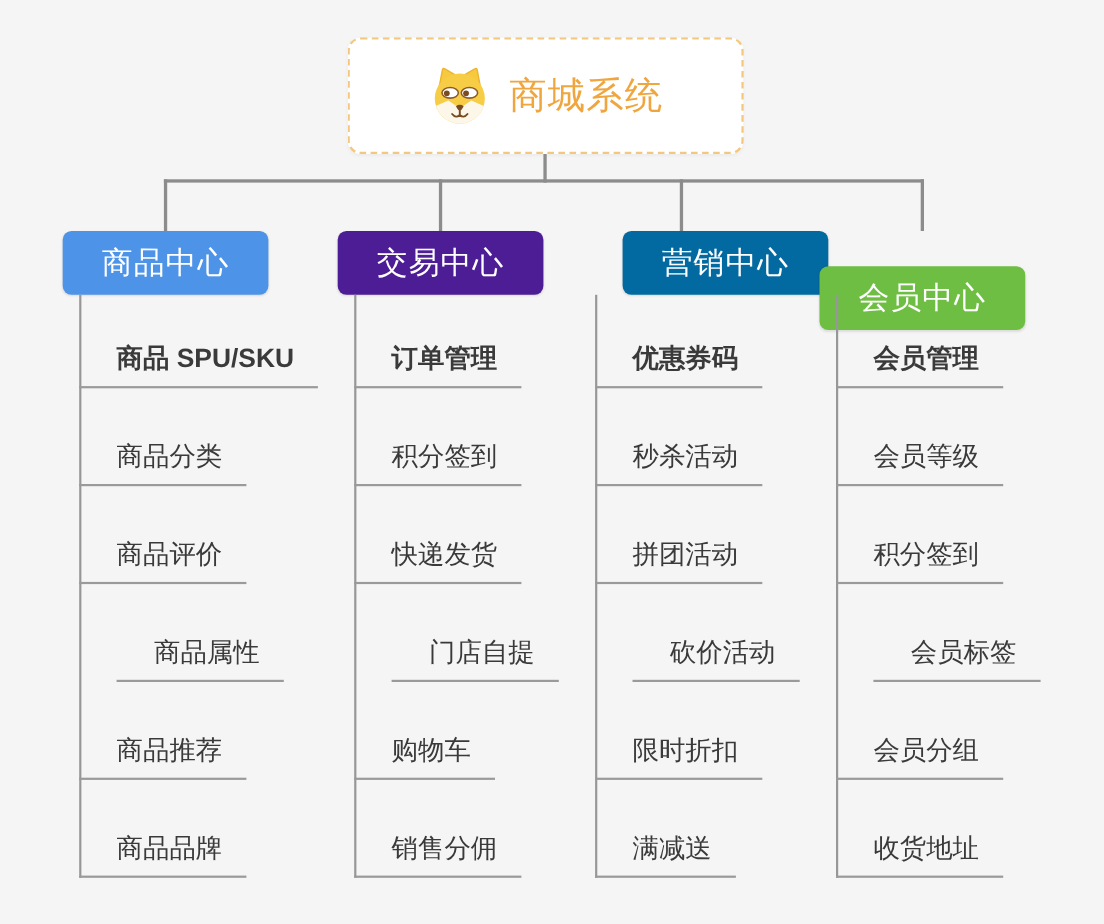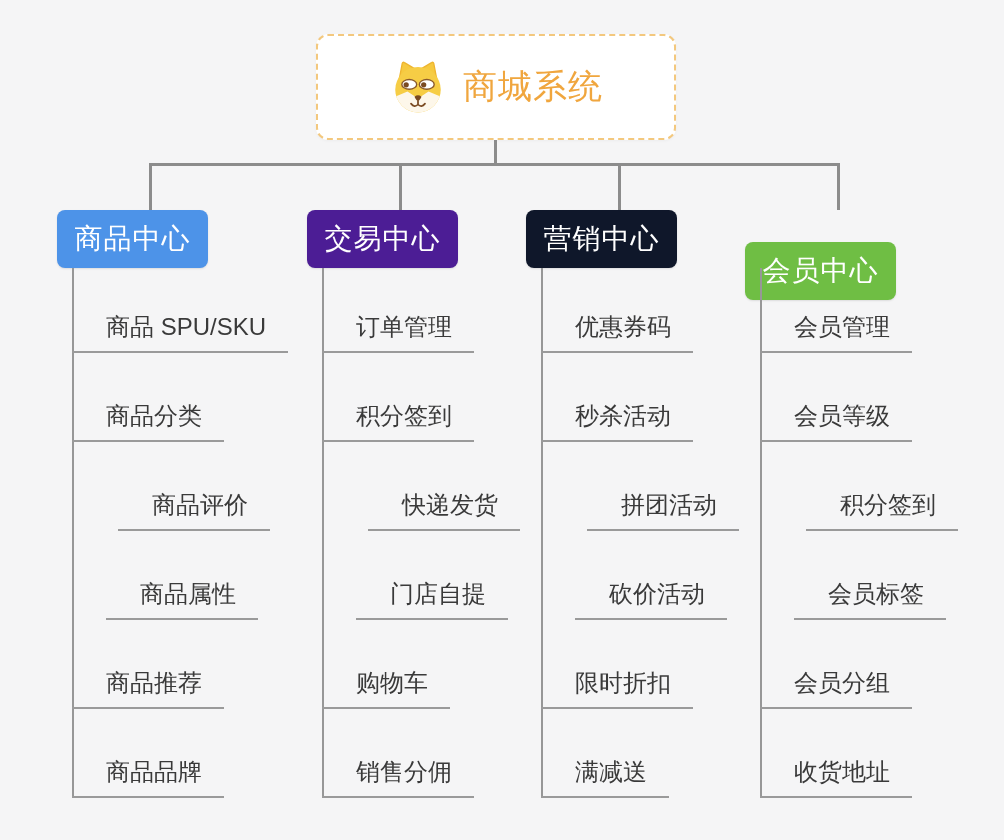--- a/index.html
+++ b/index.html
@@ -45,21 +45,21 @@
 
   
   .branch{position:absolute;top:210px;width:260px;height:600px;}
   .branch.b0{left:57px;}
   .branch.b1{left:307px;}
   .branch.b2{left:526px;}
   .branch.b3{left:745px;}
 
   .branch-header{
     position:absolute;left:0;top:0;
-    width:151px;height:58px;
+    width:187px;height:58px;
     border-radius:8px;
     display:flex;align-items:center;justify-content:center;
     color:#ffffff;
     font-size:28px;
     letter-spacing:1px;
     box-shadow:0 1px 2px rgba(0,0,0,0.10);
     cursor:pointer;
   }
 
   .branch-vline{
@@ -71,23 +71,23 @@
   .item{
     position:absolute;left:15px;
     padding:0 22px 8px 34px;
     border-bottom:2px solid #9a9a9a;
     font-size:24px;
     line-height:32px;
     color:#3a3a3a;
     white-space:nowrap;
     cursor:pointer;
   }
-  .item.i0{top:101px;}
+  .item.i0{top:101px;font-weight:bold;}
   .item.i1{top:190px;}
-  .item.i2{top:279px;margin-left:46px;}
+  .item.i2{top:279px;}
   .item.i3{top:368px;margin-left:34px;}
   .item.i4{top:457px;}
   .item.i5{top:546px;}
 </style>
 </head>
 <body>
 
 <div class="canvas">
 
   <div class="root-node">
@@ -143,21 +143,21 @@
     <div class="branch-vline"></div>
     <div class="item i0">订单管理</div>
     <div class="item i1">积分签到</div>
     <div class="item i2">快递发货</div>
     <div class="item i3">门店自提</div>
     <div class="item i4">购物车</div>
     <div class="item i5">销售分佣</div>
   </div>
 
   <div class="branch b2">
-    <div class="branch-header" style="background-color: #0f172a;">营销中心</div>
+    <div class="branch-header" style="background-color: #0369a1; margin-left: 40px;">营销中心</div>
     <div class="branch-vline"></div>
     <div class="item i0">优惠券码</div>
     <div class="item i1">秒杀活动</div>
     <div class="item i2">拼团活动</div>
     <div class="item i3">砍价活动</div>
     <div class="item i4">限时折扣</div>
     <div class="item i5">满减送</div>
   </div>
 
   <div class="branch b3">

